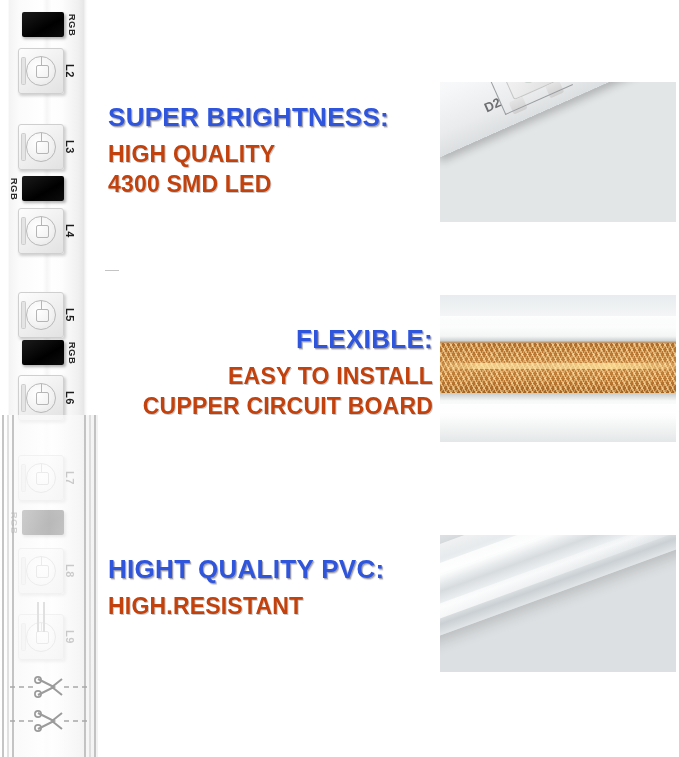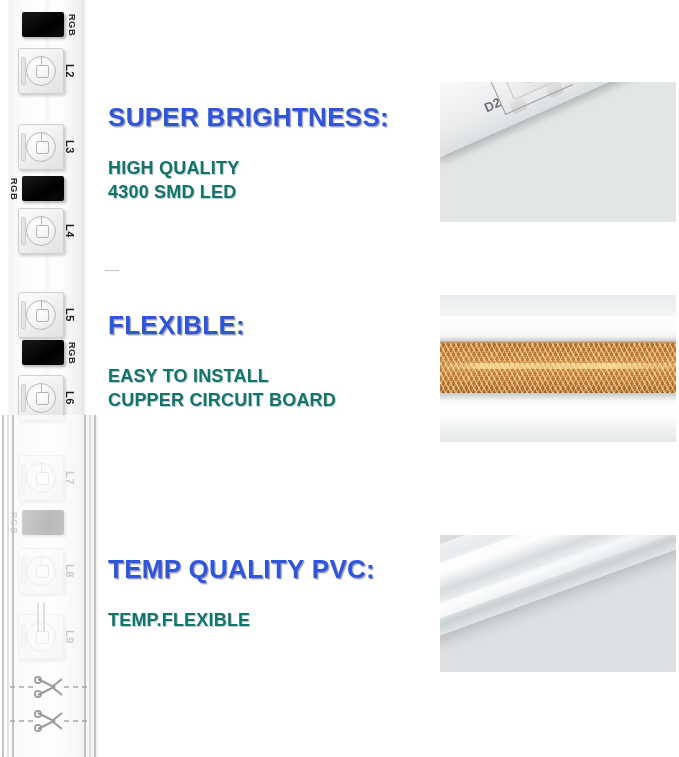--- a/index.html
+++ b/index.html
@@ -212,24 +212,24 @@
     font-weight: 700;
     color: #2f55dd;
     letter-spacing: .3px;
     line-height: 1.05;
     white-space: nowrap;
     text-shadow:
        1px 1px 0 rgba(40,40,90,0.30),
        1.5px 1.5px 1px rgba(0,0,0,0.18);
   }
   .feature-body {
-    margin-top: 26px;
-    font-size: 18px;
+    margin-top: 9px;
+    font-size: 23px;
     font-weight: 700;
-    color: #0f766e;
+    color: #c2410c;
     line-height: 1.30;
     letter-spacing: .2px;
     text-shadow: 1px 1px 0 rgba(0,0,0,0.22);
   }
   .feature-body div { white-space: nowrap; }
 
   .divider {
     position: absolute;
     left: 105px;
     top: 270px;
@@ -515,32 +515,32 @@
   <div class="feature" style="top:104px;">
     <div class="feature-title">SUPER BRIGHTNESS:</div>
     <div class="feature-body">
       <div>HIGH QUALITY</div>
       <div>4300 SMD LED</div>
     </div>
   </div>
 
   <div class="divider"></div>
 
-  <div class="feature" style="top:312px;">
+  <div class="feature" style="top:326px;text-align:right;">
     <div class="feature-title">FLEXIBLE:</div>
     <div class="feature-body">
       <div>EASY TO INSTALL</div>
       <div>CUPPER CIRCUIT BOARD</div>
     </div>
   </div>
 
   <div class="feature" style="top:556px;">
-    <div class="feature-title">TEMP QUALITY PVC:</div>
+    <div class="feature-title">HIGHT QUALITY PVC:</div>
     <div class="feature-body">
-      <div>TEMP.FLEXIBLE</div>
+      <div>HIGH.RESISTANT</div>
     </div>
   </div>
 
   <div class="photo" style="top:82px; height:140px;">
     <div class="pcb-macro">
       <span class="emitter">
           <i></i>
         </span>
 
       <span class="pad" style="left:86px;  top:74px;"></span>

